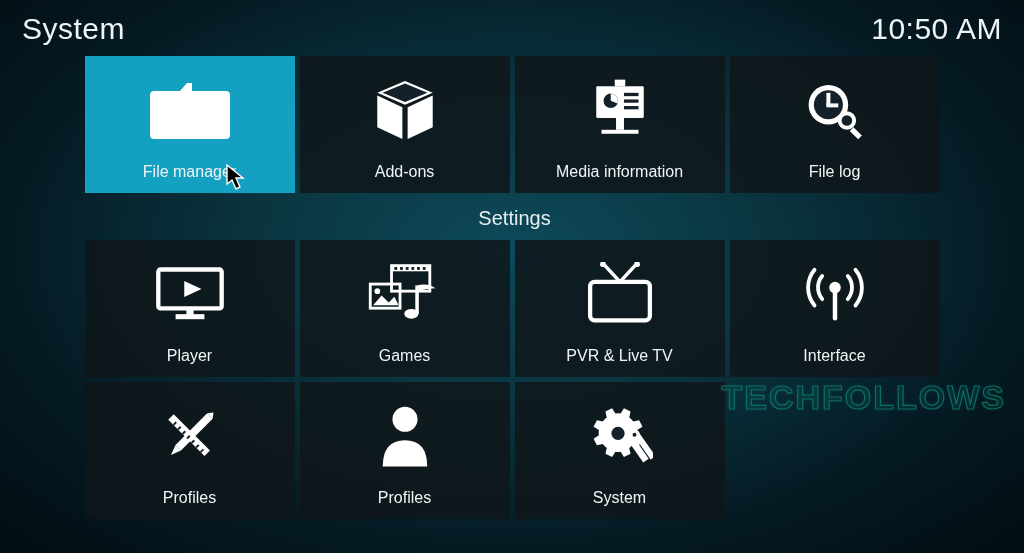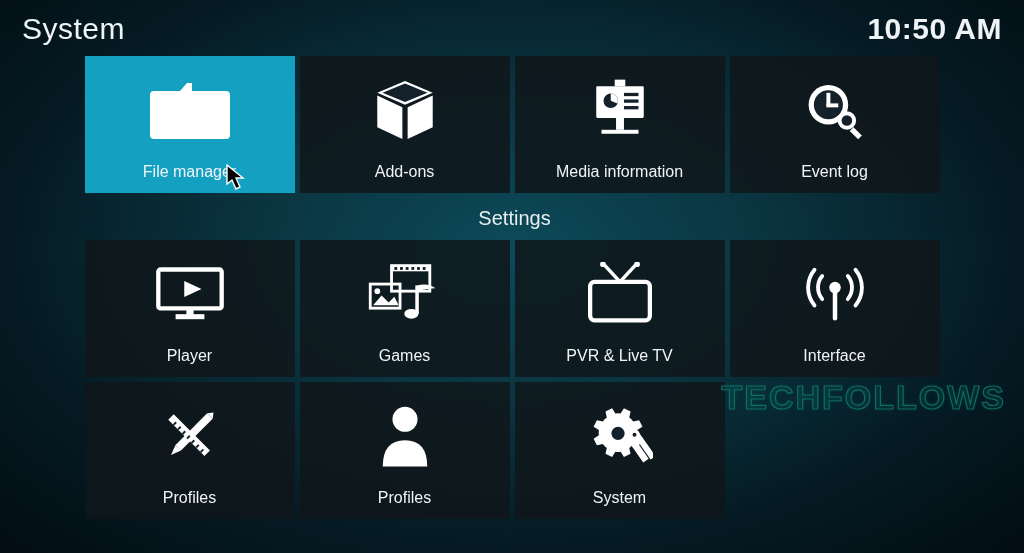--- a/index.html
+++ b/index.html
@@ -20,21 +20,21 @@
     height: 56px;
   }
   .header-title {
     font-size: 30px;
     font-weight: 300;
     color: #eef4f6;
     letter-spacing: .5px;
   }
   .header-clock {
     font-size: 30px;
-    font-weight: 700;
+    font-weight: 400;
     color: #eef4f6;
     letter-spacing: .5px;
     margin-left: 36px;
   }
   .section {
     width: 100%;
     display: flex;
     flex-direction: column;
     align-items: center;
   }
@@ -156,21 +156,21 @@
         <svg width="66" height="66" viewBox="0 0 100 100">
           <circle cx="40" cy="42" r="30"></circle>
           <circle cx="40" cy="42" r="22" fill="#14202a"></circle>
           <rect x="37" y="24" width="6" height="20" fill="#fff"></rect>
           <rect x="37" y="40" width="18" height="6" fill="#fff"></rect>
           <circle cx="68" cy="66" r="14"></circle>
           <circle cx="68" cy="66" r="8" fill="#14202a"></circle>
           <rect x="78" y="76" width="18" height="8" transform="rotate(45 78 76)"></rect>
         </svg>
       </div>
-      <div class="tile-label">Event log</div>
+      <div class="tile-label">File log</div>
     </div>
 
   </div>
 </div>
 
 <div class="section">
   <div class="section-title">Settings</div>
   <div class="grid">
 
     <div class="tile">

